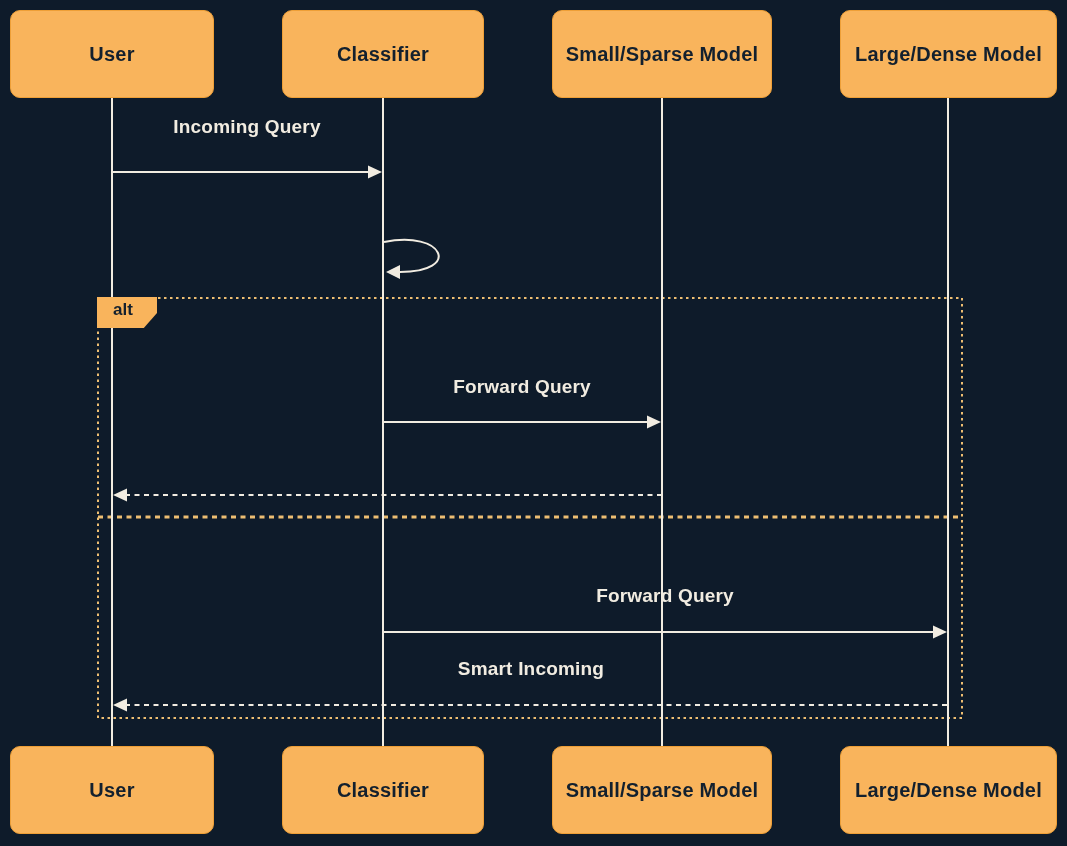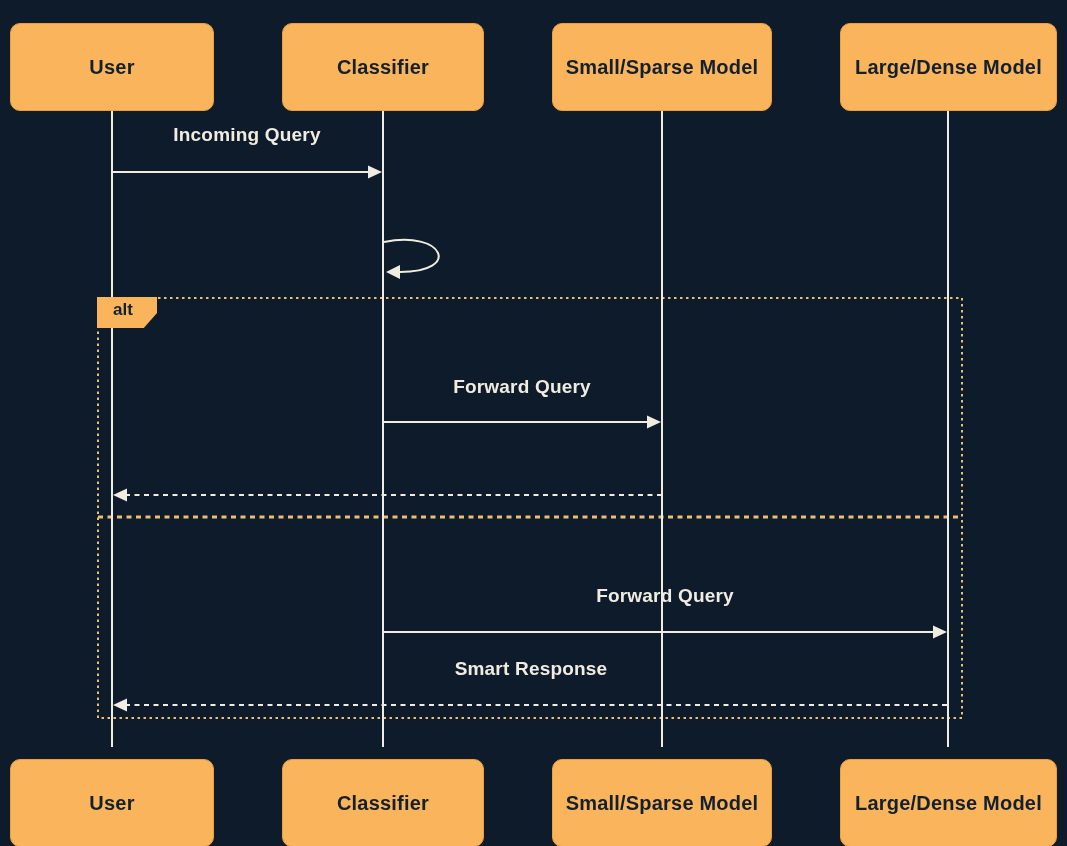--- a/index.html
+++ b/index.html
@@ -13,21 +13,20 @@
 
   .actor {
     position:absolute; height:88px; box-sizing:border-box;
     background: var(--c-actor_fill, #f9b45c);
     border:1px solid var(--c-actor_border, #ee9f37);
     border-radius:10px;
     display:flex; align-items:center; justify-content:center;
     font-size:20px; font-weight:600; letter-spacing:.2px;
     color: var(--c-actor_text, #13202e);
     z-index:3;
-    margin-top:13px;
   }
 
   .msg-label {
     position:absolute; width:320px; text-align:center;
     font-size:19px; font-weight:600; letter-spacing:.2px;
     color: var(--c-message_text, #f1ece1);
     z-index:4;
   }
 
   .alt-tab {
@@ -105,18 +104,18 @@
     <span>Small/Sparse Model</span>
   </div>
   <div class="actor" style="left:840px; top:746px; width:217px">
     <span>Large/Dense Model</span>
   </div>
 
   <div class="alt-tab">
     <span>alt</span>
   </div>
 
-  <div class="msg-label" style="left:87px;  top:124px">Incoming Query</div>
+  <div class="msg-label" style="left:87px;  top:116px">Incoming Query</div>
   <div class="msg-label" style="left:362px; top:376px">Forward Query</div>
   <div class="msg-label" style="left:505px; top:585px">Forward Query</div>
-  <div class="msg-label" style="left:371px; top:658px">Smart Response</div>
+  <div class="msg-label" style="left:371px; top:658px">Smart Incoming</div>
 
 </div>
 
 </body></html>

